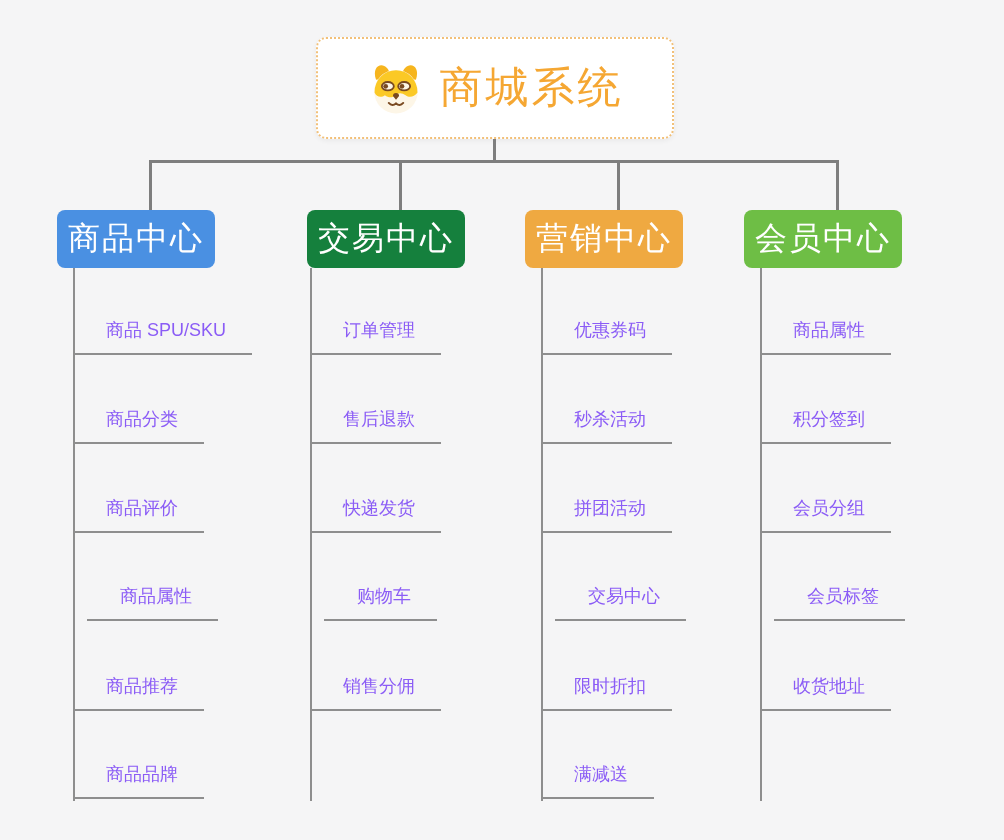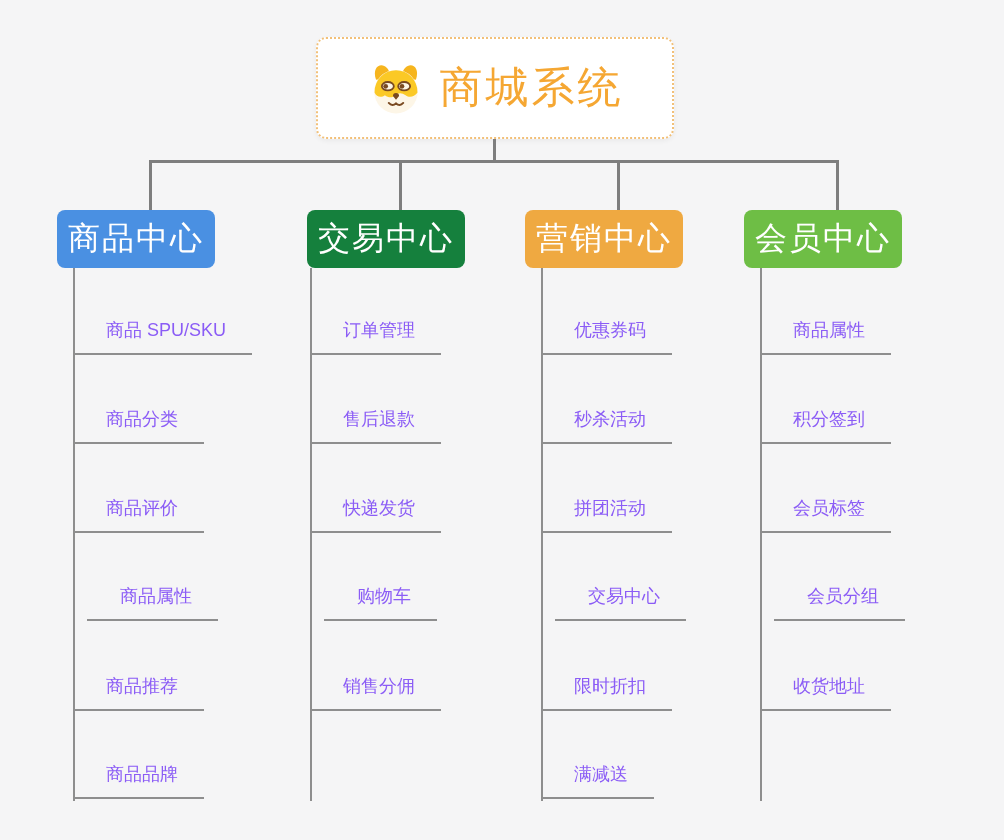--- a/index.html
+++ b/index.html
@@ -149,18 +149,18 @@
     <div class="branch-item">拼团活动</div>
     <div class="branch-item">交易中心</div>
     <div class="branch-item">限时折扣</div>
     <div class="branch-item">满减送</div>
   </div>
 
   <div class="column" id="col-3">
     <div class="vline"></div>
     <div class="branch-item">商品属性</div>
     <div class="branch-item">积分签到</div>
+    <div class="branch-item">会员分组</div>
     <div class="branch-item">会员标签</div>
-    <div class="branch-item">会员分组</div>
     <div class="branch-item">收货地址</div>
   </div>
 
 </div>
 
 </body></html>

